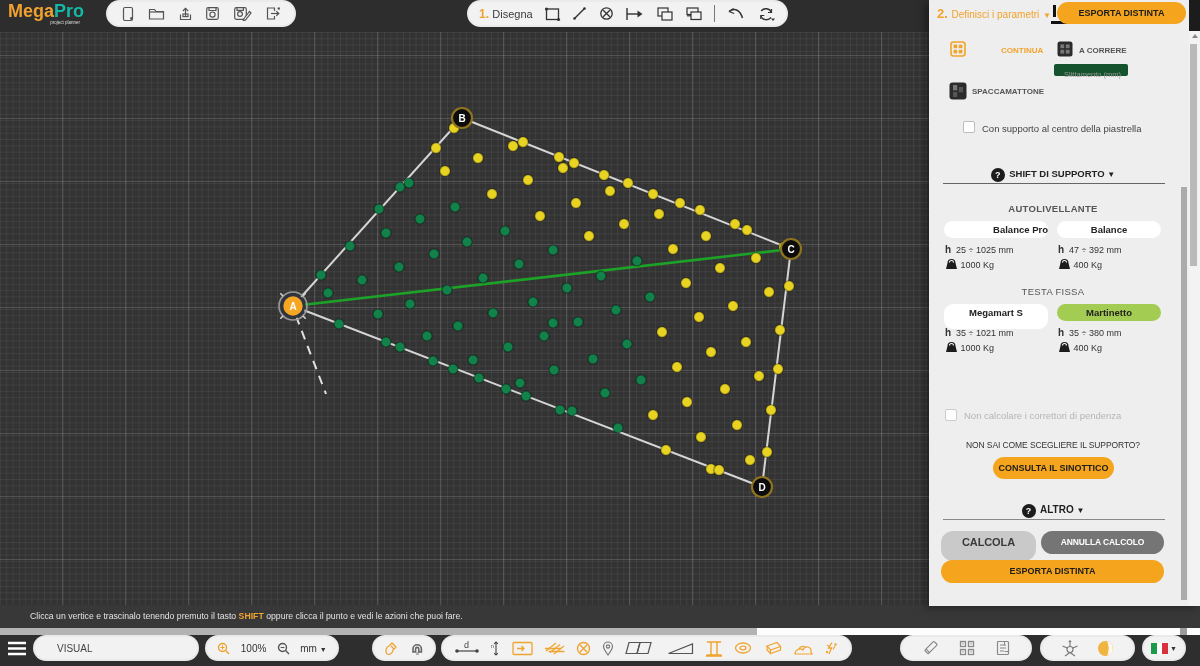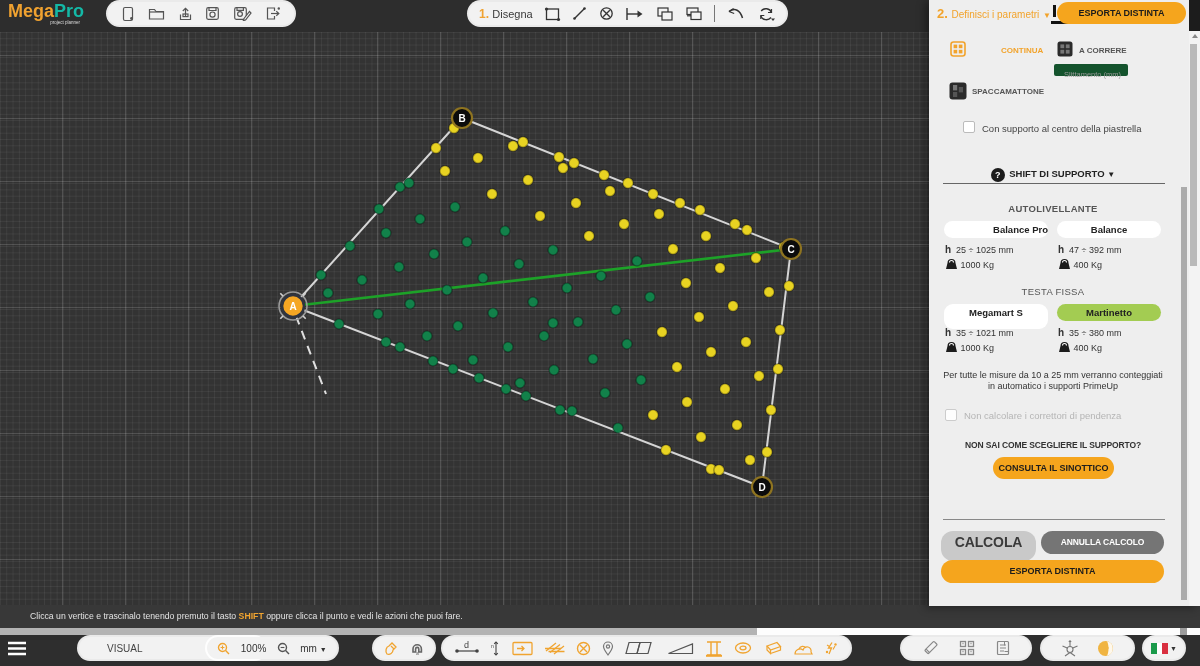--- a/index.html
+++ b/index.html
@@ -241,21 +241,21 @@
 
   <div id="msgbar">Clicca un vertice e trascinalo tenendo premuto il tasto <span class="sh">SHIFT</span> oppure clicca il punto e vedi le azioni che puoi fare.</div>
   <div id="hscroll">
       <div class="thumb"></div>
       <div style="position:absolute; left:1180px; top:0; width:7px; height:7px; background:#9c9c9c;"></div>
     </div>
   <div id="botbar"></div>
   <svg class="abs" style="left:8px; top:641px;" width="18" height="15" viewBox="0 0 18 15" stroke="#fff" stroke-width="2.6">
       <path d="M0 2 h18 M0 7.5 h18 M0 13 h18"></path>
     </svg>
-  <div class="pill botpill" style="left:35px; width:186px; padding-left:28px; font-size:10px; color:#444;margin-left:44px;">VISUAL</div>
+  <div class="pill botpill" style="left:35px; width:162px; padding-left:22px; font-size:10px; color:#444;">VISUAL</div>
   <div class="pill botpill" style="left:207px; width:130px; justify-content:space-evenly; font-size:10px; color:#333;">
     <svg width="13" height="13" viewBox="0 0 13 13" fill="none" stroke="#f0a430" stroke-width="1.4">
         <circle cx="5.5" cy="5.5" r="4"></circle>
         <path d="M8.6 8.6 L12 12"></path>
         <path d="M3.6 5.5 h3.8 M5.5 3.6 v3.8" stroke-width="1.1"></path>
       </svg>
     <span>100%</span>
     <svg width="13" height="13" viewBox="0 0 13 13" fill="none" stroke="#555" stroke-width="1.4">
         <circle cx="5.5" cy="5.5" r="4"></circle>
         <path d="M8.6 8.6 L12 12"></path>
@@ -430,31 +430,35 @@
     <div class="abs" style="left:129px; top:327px; font-size:9px; color:#333;"><b style="font-size:10px;">h</b>&nbsp; 35 ÷ 380 mm</div>
     <div class="abs" style="left:16px; top:339px; white-space:nowrap;"><svg style="display:inline-block" width="13" height="11" viewBox="0 0 13 11">
           <path d="M2.5 4 a4 4 0 0 1 8 0 l1.5 6 h-11 z" fill="#1c1c1c"></path>
           <path d="M4.5 3.5 a2 2 0 0 1 4 0" fill="none" stroke="#fff" stroke-width="1.1"></path>
         </svg><span style="font-size:9px; color:#333; vertical-align:2px;">&nbsp;1000 Kg</span></div>
     <div class="abs" style="left:129px; top:339px; white-space:nowrap;"><svg style="display:inline-block" width="13" height="11" viewBox="0 0 13 11">
           <path d="M2.5 4 a4 4 0 0 1 8 0 l1.5 6 h-11 z" fill="#1c1c1c"></path>
           <path d="M4.5 3.5 a2 2 0 0 1 4 0" fill="none" stroke="#fff" stroke-width="1.1"></path>
         </svg><span style="font-size:9px; color:#333; vertical-align:2px;">&nbsp;400 Kg</span></div>
 
-    <div class="abs" style="left:0; top:370px; width:248px; text-align:center; font-size:9px; color:#333; line-height:11px;">Per tutte le misure da 10 a 25 mm verranno conteggiati<br>in automatico i supporti PrimeUp</div>
 
     <div class="abs" style="left:16px; top:409px; width:12px; height:12px; background:#fdfdfd; border:1px solid #ccc; border-radius:2px;"></div>
     <div class="abs" style="left:35px; top:410px; font-size:9.5px; color:#b5b5b5;">Non calcolare i correttori di pendenza</div>
 
-    <div class="abs" style="left:0; top:440px; width:248px; text-align:center; font-size:8.5px; letter-spacing:-0.1px; font-weight:bold; color:#333;">NON SAI COME SCEGLIERE IL SUPPORTO?</div>
+    <div class="abs" style="left:0; top:440px; width:248px; text-align:center; font-size:8.5px; letter-spacing:-0.1px; font-weight:normal; color:#333;">NON SAI COME SCEGLIERE IL SUPPORTO?</div>
     <div class="abs" style="left:64px; top:457px; width:121px; height:22px; background:#f5a51d; border-radius:11px; text-align:center; line-height:22px; font-size:9px; font-weight:bold; color:#1c1c1c;">CONSULTA IL SINOTTICO</div>
 
+    <div class="abs" style="left:0; top:499px; width:248px; text-align:center;">
+      <span style="display:inline-block; width:14px; height:14px; background:#1c1c1c; border-radius:50%; color:#fff; font-size:9px; font-weight:bold; line-height:14px; vertical-align:-1px;">?</span>
+      <span style="font-size:10px; font-weight:bold; color:#222;"> ALTRO </span>
+      <span style="font-size:8px; color:#222;">▼</span>
+    </div>
     <div class="abs" style="left:14px; top:519px; width:222px; height:0; border-top:1.5px solid #888;"></div>
 
-    <div class="abs" style="left:12px; top:531px; width:95px; height:30px; background:#c9c9c9; border-radius:12px; text-align:center; line-height:23px; font-size:14px; letter-spacing:-0.1px; font-weight:bold; color:#3a3a3a;">CALCOLA</div>
+    <div class="abs" style="left:12px; top:531px; width:95px; height:30px; background:#c9c9c9; border-radius:12px; text-align:center; line-height:23px; font-size:11px; letter-spacing:-0.1px; font-weight:bold; color:#3a3a3a;">CALCOLA</div>
     <div class="abs" style="left:112px; top:531px; width:123px; height:23px; background:#757575; border-radius:12px; text-align:center; line-height:23px; font-size:8.5px; letter-spacing:-0.1px; font-weight:bold; color:#fff;">ANNULLA CALCOLO</div>
     <div class="abs" style="left:12px; top:560px; width:223px; height:23px; background:#f5a51d; border-radius:12px; text-align:center; line-height:23px; font-size:9px; font-weight:bold; color:#1c1c1c;">ESPORTA DISTINTA</div>
   </div>
 
   <div class="abs" style="left:1189px; top:0; width:11px; height:31px; background:#1c1c1c;"></div>
   <div class="abs" style="left:1189px; top:31px; width:11px; height:575px; background:#f3f3f3;"></div>
   <div class="abs" style="left:1192px; top:34px; width:0; height:0; border-left:3px solid transparent; border-right:3px solid transparent; border-bottom:4px solid #888;"></div>
   <div class="abs" style="left:1190px; top:44px; width:7px; height:222px; background:#b9b9b9;"></div>
   <div class="abs" style="left:1181px; top:187px; width:6px; height:413px; background:#ababab;"></div>
 </div>

